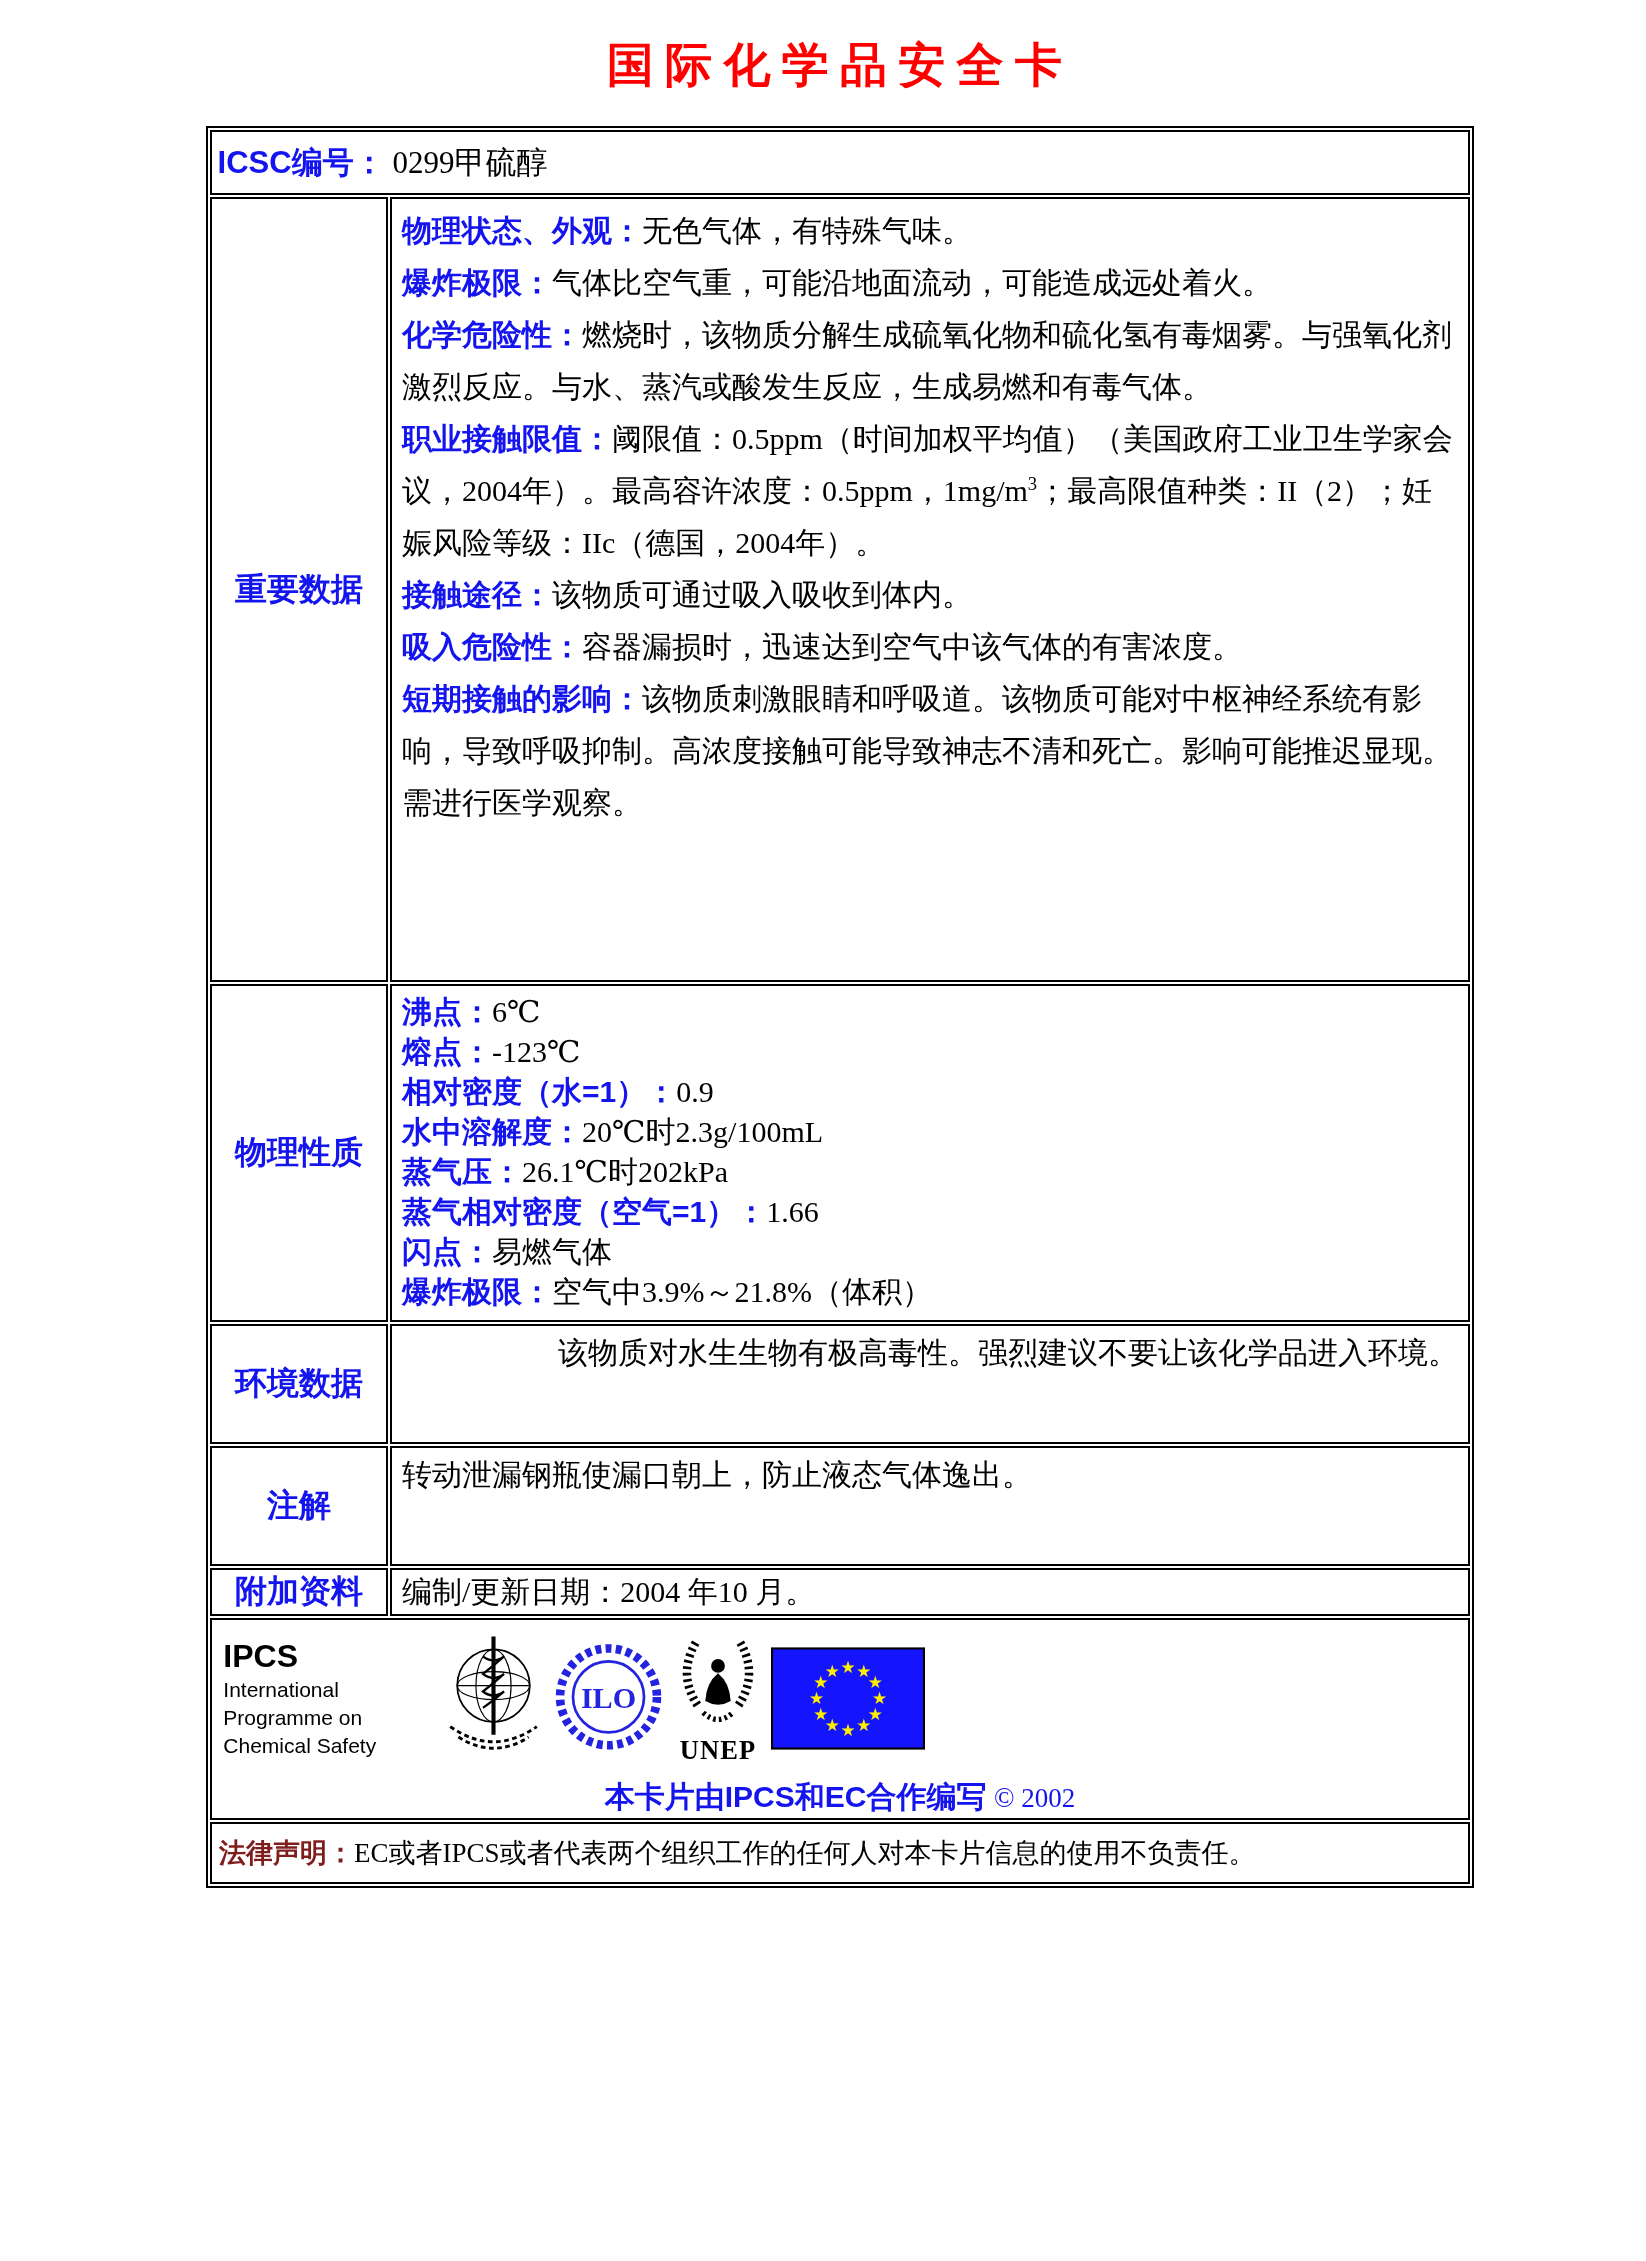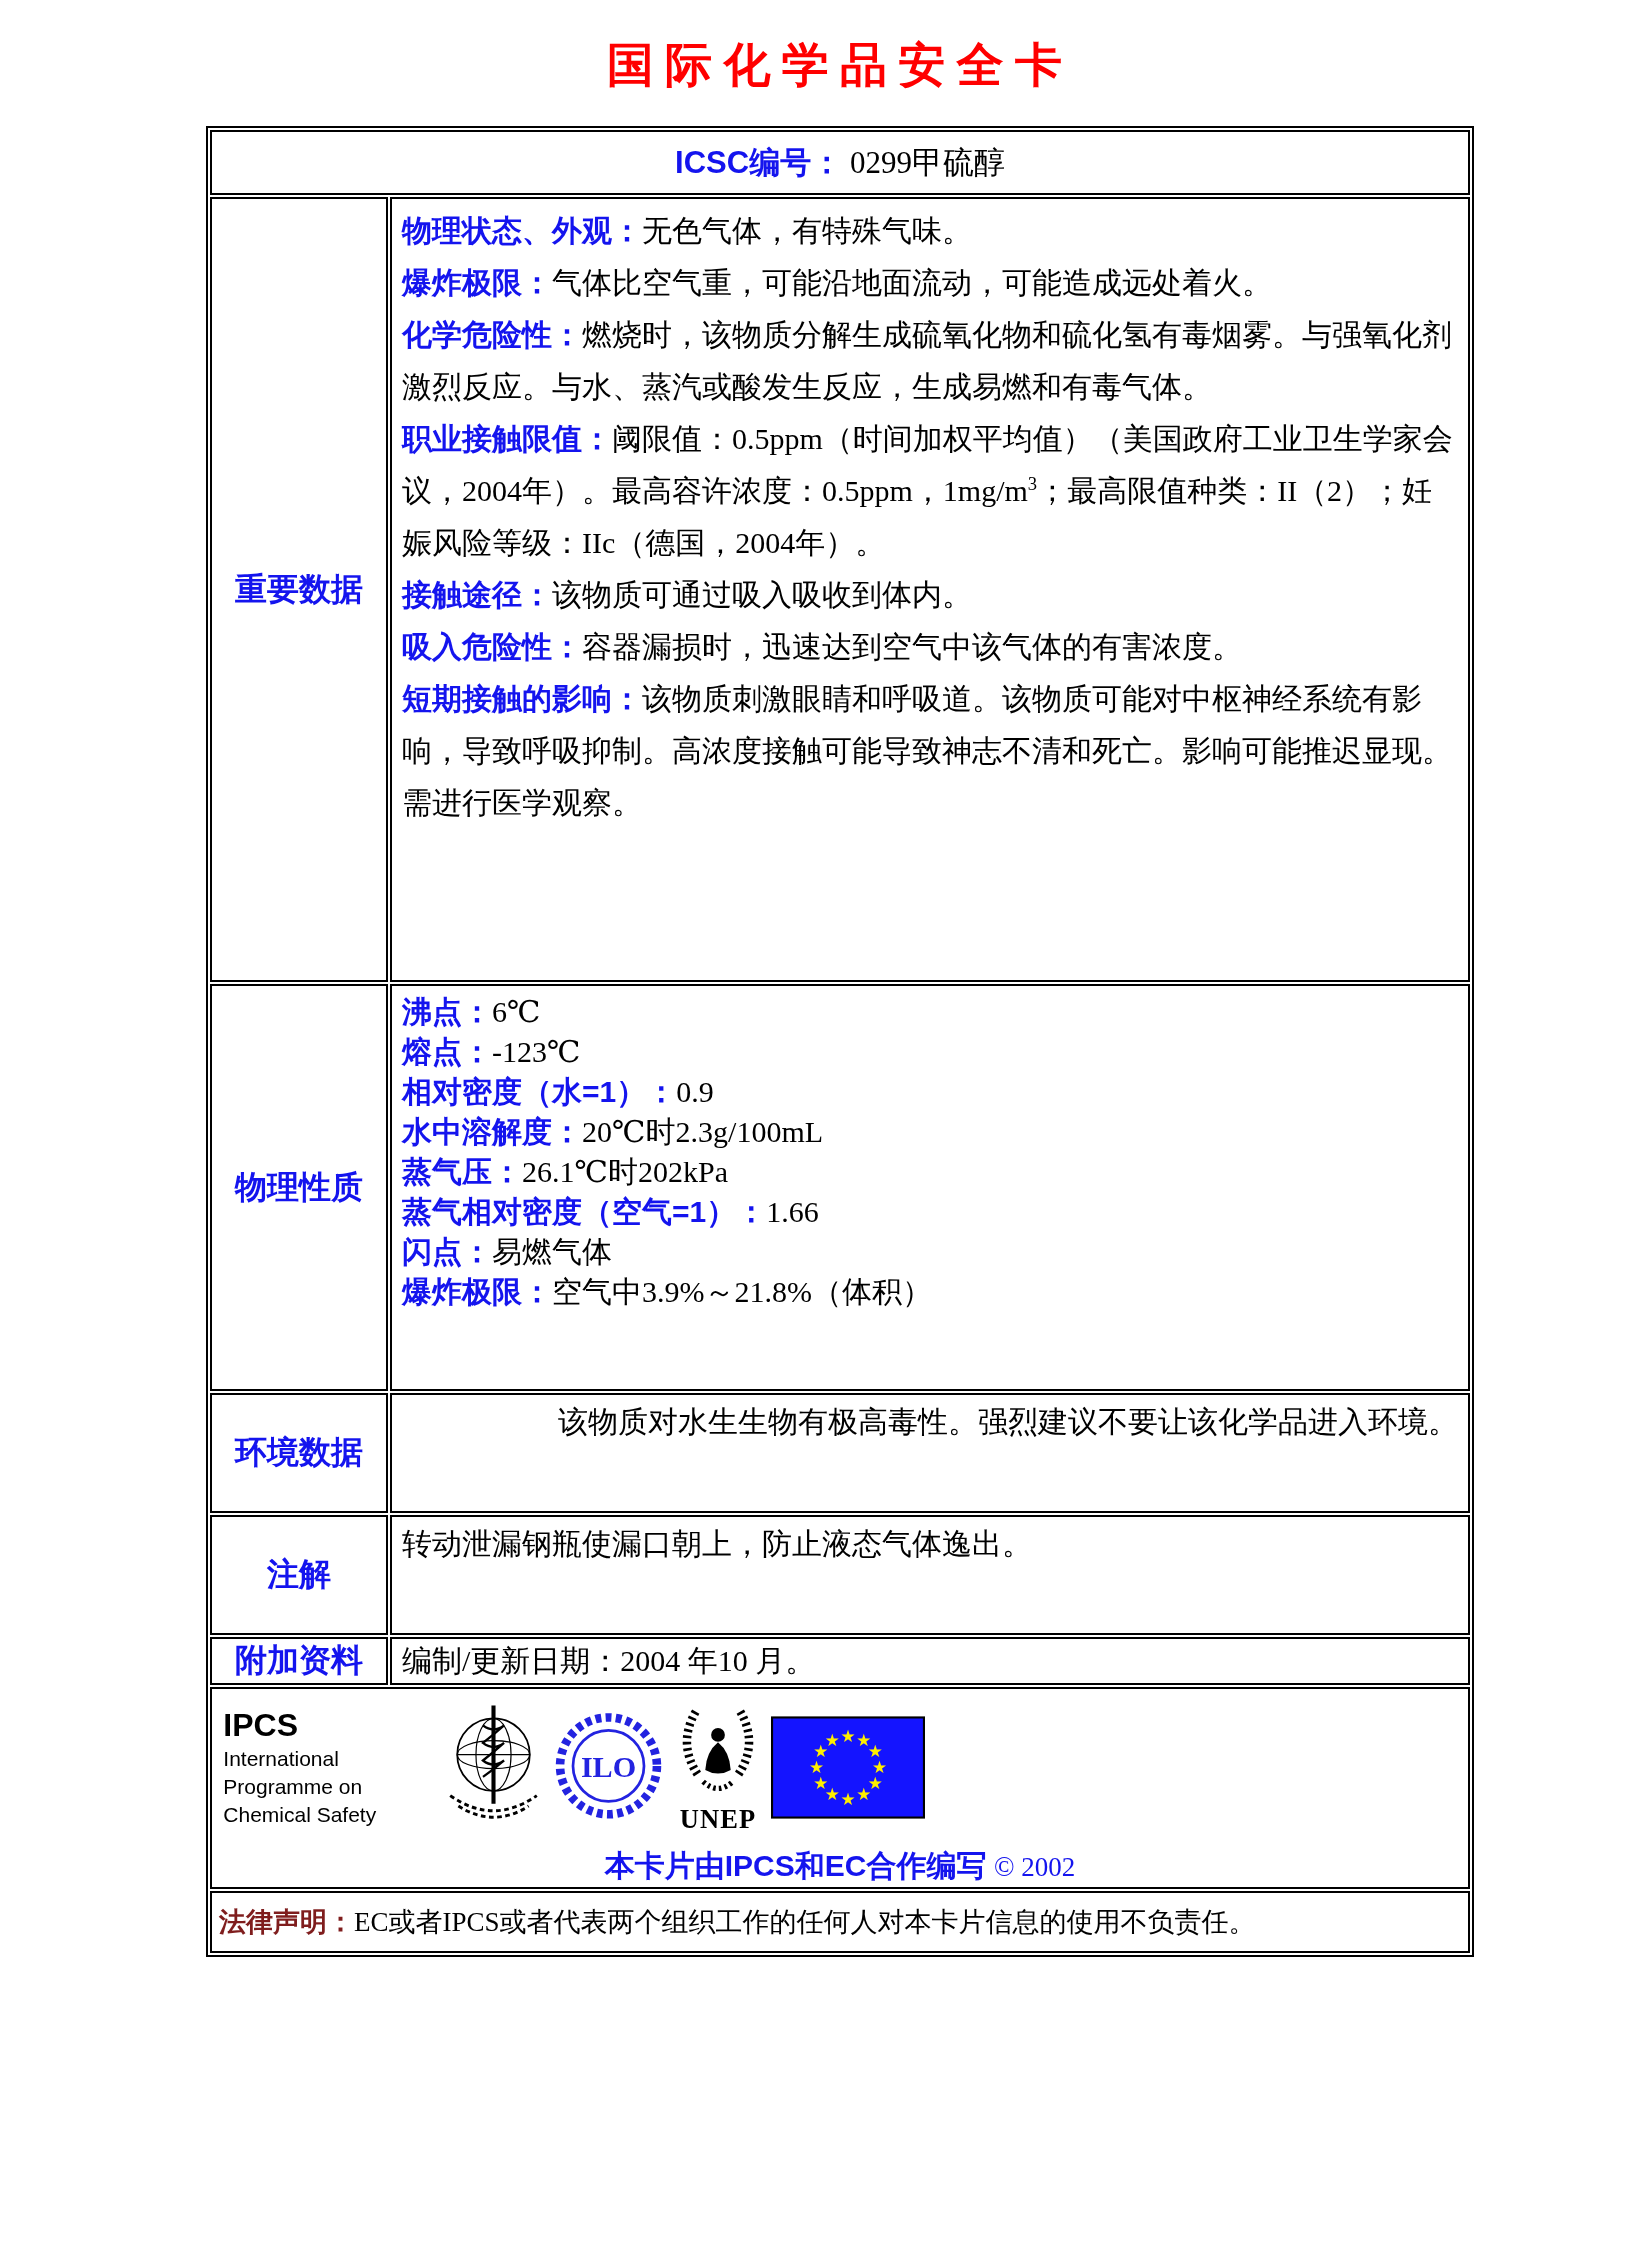--- a/index.html
+++ b/index.html
@@ -19,28 +19,28 @@
     border:2.8px solid #000; background:#fff;
   }
   td { border:2.1px solid #000; vertical-align:top; overflow:hidden; }
   .label-cell {
     text-align:center; vertical-align:middle;
     color:var(--accent-blue,#0000ee);
     font-family:"Liberation Sans","DejaVu Sans",sans-serif;
     font-weight:bold; font-size:32px;
   }
   .header-cell { height:65px; vertical-align:middle; font-size:31px; padding:0 5.6px; }
-  .header-flex { display:flex; justify-content:center; align-items:center; }
+  .header-flex { display:flex; justify-content:flex-start; align-items:center; }
   .blue-label {
     color:var(--accent-blue,#0000ee);
     font-family:"Liberation Sans","DejaVu Sans",sans-serif; font-weight:bold;
   }
   .content-cell { padding:6px 10px; font-size:30px; }
   .important-cell { height:785px; line-height:52px; }
-  .physical-cell  { height:407px;  line-height:40px; }
+  .physical-cell  { height:338px;  line-height:40px; }
   .env-cell       { height:120px;  line-height:41px;text-align:right; }
   .notes-cell     { height:120px;  line-height:41px; }
   .additional-cell{ height:44px;   line-height:32px; vertical-align:middle; }
   .logos-cell     { height:193px;  padding:4.2px 0 0 0; }
   .legal-cell     { height:62px;   vertical-align:middle; font-size:27px; padding:0 7px; }
   sup { font-size:0.62em; vertical-align:super; line-height:0; }
   .logos-row {
     display:flex; align-items:center; justify-content:flex-start;
     height:145px; padding:2.8px 56px 0 11.3px;
   }

